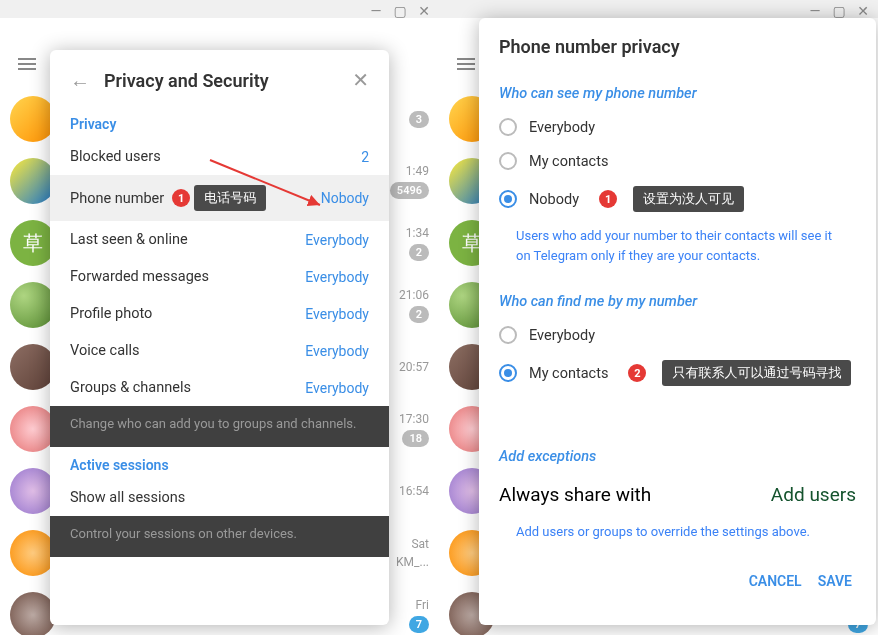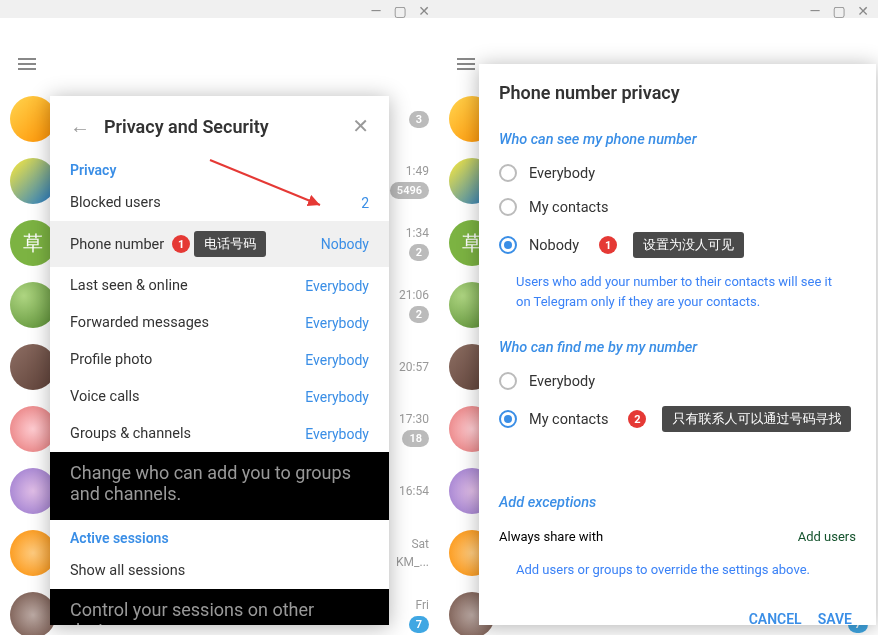--- a/index.html
+++ b/index.html
@@ -19,45 +19,45 @@
 .av-c { background: #7cb342; color:#fff; display:flex;align-items:center;justify-content:center;font-size:20px; }
 .av-d { background: radial-gradient(circle at 30% 30%, #aed581, #558b2f); }
 .av-e { background: linear-gradient(135deg,#8d6e63,#5d4037); }
 .av-f { background: radial-gradient(circle,#ffcdd2,#e57373); }
 .av-g { background: radial-gradient(circle,#e1bee7,#9575cd); }
 .av-h { background: radial-gradient(circle,#ffcc80,#fb8c00); }
 .av-i { background: radial-gradient(circle,#bcaaa4,#6d4c41); }
 .chat-meta { margin-left: auto; text-align: right; font-size: 12px; color: #999; display:flex; flex-direction:column; align-items:flex-end; gap:4px; }
 .badge { background: #bbb; color: #fff; border-radius: 10px; padding: 2px 7px; font-size: 11px; font-weight:600; min-width:18px; text-align:center; }
 .badge.blue { background: #40a7e3; }
-.modal { position: absolute; top: 50px; left: 50px; right: 50px; bottom: 10px; background: #fff; border-radius: 0; box-shadow: 0 2px 20px rgba(0,0,0,0.3); z-index: 10; overflow-y: auto; margin-top: 46px; }
+.modal { position: absolute; top: 50px; left: 50px; right: 50px; bottom: 10px; background: #fff; border-radius: 6px; box-shadow: 0 2px 20px rgba(0,0,0,0.3); z-index: 10; overflow-y: auto; }
 .modal::-webkit-scrollbar { width: 0; }
 .modal-header { display: flex; align-items: center; padding: 18px 20px 14px; gap: 14px; }
 .back-arrow { color: #999; font-size: 20px; cursor: pointer; }
 .modal-title { font-size: 18px; font-weight: 600; color: #333; flex: 1; }
 .close-x { color: #999; font-size: 20px; cursor: pointer; }
 .section-label { color: #3a8ee6; font-weight: 600; font-size: 14px; padding: 10px 20px 6px; }
 .setting-row { display: flex; align-items: center; padding: 10px 20px; font-size: 14.5px; color: #333; cursor: pointer; position: relative; }
 .setting-row.hl { background: #f0f0f0; }
 .setting-value { margin-left: auto; color: #3a8ee6; font-size: 14px; }
-.hint { padding: 10px 20px 16px; font-size: 18px; color: #999; background: #000000; }
+.hint { padding: 10px 20px 16px; font-size: 13px; color: #999; background: #404040; }
 .radio-row { display: flex; align-items: center; padding: 8px 20px; gap: 12px; font-size: 14.5px; color: #333; cursor: pointer; }
 .radio { width: 18px; height: 18px; border: 2px solid #bbb; border-radius: 50%; position: relative; flex-shrink:0; }
 .radio.checked { border-color: #3a8ee6; }
 .radio.checked::after { content:''; position:absolute; inset:3px; background:#3a8ee6; border-radius:50%; }
 .footer-btns { display: flex; justify-content: flex-end; gap: 16px; padding: 18px 24px; }
 .footer-btns span { color: #3a8ee6; font-weight: 600; font-size: 14px; cursor: pointer; }
 .ann-badge { background: #e53935; color:#fff; border-radius:50%; width:18px; height:18px; display:inline-flex; align-items:center; justify-content:center; font-size:11px; font-weight:bold; margin-left:8px; flex-shrink:0; }
 .ann-label { background: #4a4a4a; color:#fff; padding:4px 10px; border-radius:3px; font-size:13px; margin-left:4px; white-space:nowrap; flex-shrink:0; }
 .arrow { position:absolute; z-index:15; pointer-events:none; }
 .big-num { position:absolute; font-size:160px; font-weight:300; color:#444; z-index:5; pointer-events:none; opacity:0.9; font-family: Arial; }
 .pane2 .modal { top: 18px; left: 40px; right: 2px; bottom: 10px; }
 .section-label2 { color: #3a8ee6; font-weight: 500; font-size: 14.5px; padding: 14px 20px 8px; font-style: italic; }
 .hint2 { padding: 6px 37px 14px; font-size: 13px; color: #3b82f6; line-height:1.5; }
-.add-row { display:flex; padding: 10px 20px; font-size:13px; }
+.add-row { display:flex; padding: 10px 20px; font-size:19px; }
 .add-users { margin-left:auto; color:#14532d; cursor:pointer; }
 </style>
 </head>
 <body>
 
 <div class="container">
 
 <div class="pane">
   <div class="window-controls">
     <span class="wc">—</span>

